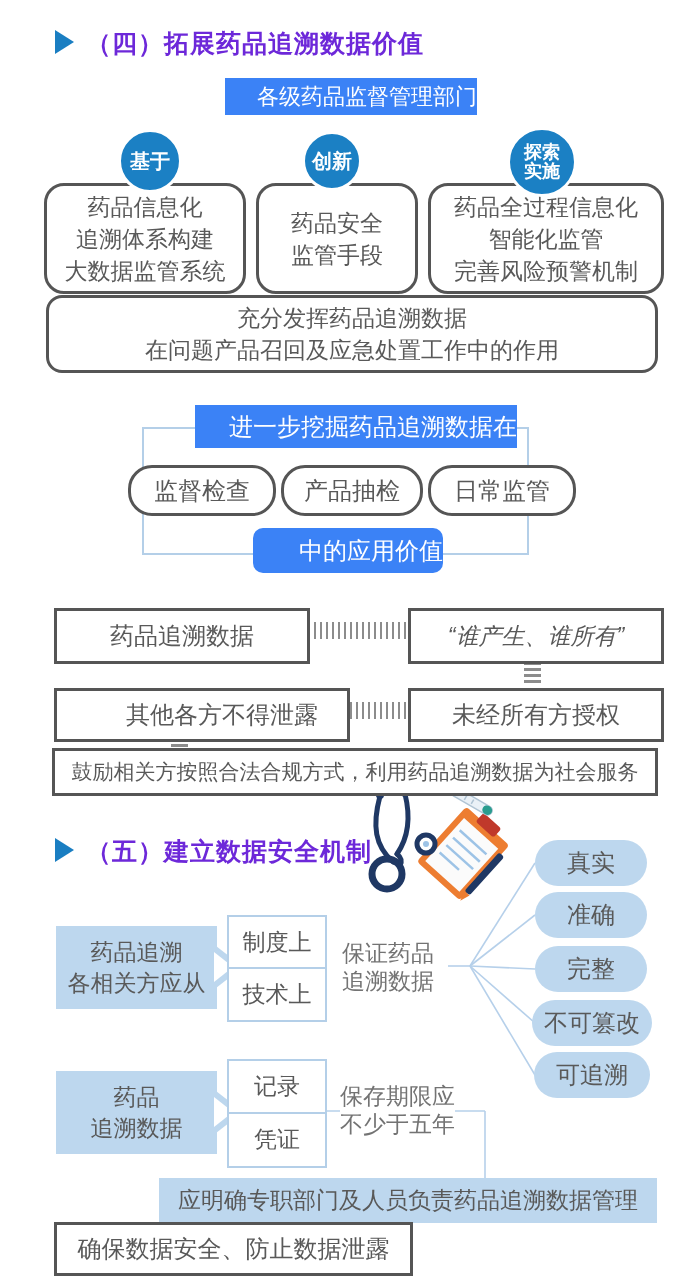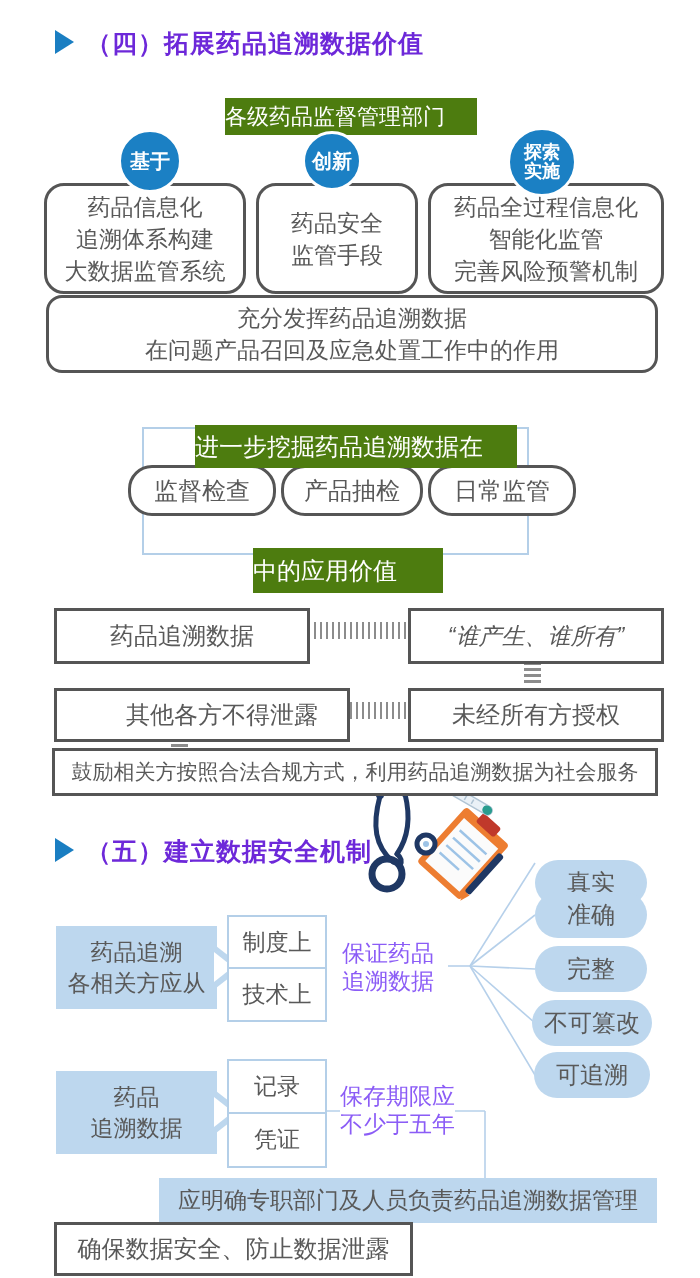--- a/index.html
+++ b/index.html
@@ -4,21 +4,21 @@
 <style>
   html,body{margin:0;padding:0;background:#fff;}
   #canvas{
     position:relative;width:700px;height:1278px;background:#ffffff;overflow:hidden;
     font-family:"Liberation Sans","DejaVu Sans",sans-serif;color:#595959;
   }
   .abs{position:absolute;}
   .flexc{display:flex;align-items:center;justify-content:center;}
   .col{flex-direction:column;}
   
-  .banner{background:#4d7c0f;color:#fff;font-weight:500;display:flex;align-items:center;justify-content:flex-start;z-index:3;margin-top:20px;}
+  .banner{background:#3b82f6;color:#fff;font-weight:500;display:flex;align-items:center;justify-content:flex-end;z-index:3;}
   
   .sec-title{color:#6d28d9;font-weight:bold;font-size:25px;letter-spacing:1px;}
   .tri{width:0;height:0;border-top:12px solid transparent;border-bottom:12px solid transparent;border-left:19px solid #1a7ec2;}
   
   .gbox{border:3px solid #555;background:#fff;color:#595959;display:flex;flex-direction:column;align-items:center;justify-content:center;text-align:center;z-index:2;}
   .round{border-radius:20px;}
   .pillr{border-radius:24px;}
   
   .circle{background:#1b80c4;border:3px solid #fff;border-radius:50%;color:#fff;font-weight:bold;display:flex;flex-direction:column;align-items:center;justify-content:center;line-height:1.05;z-index:4;text-align:left;}
   
@@ -26,21 +26,21 @@
   .zip-v{background:repeating-linear-gradient(180deg,#8c8c8c 0 2.5px,transparent 2.5px 6px);z-index:1;}
   
   .lblue{background:#bdd7ee;color:#595959;}
   .backdrop{border:2px solid #b4cfe8;z-index:0;}
   .mbox{border:2px solid #b4cfe8;background:#fff;z-index:2;}
   .mcell{display:flex;align-items:center;justify-content:center;font-size:23px;}
   .mdiv{height:0;border-top:2px solid #b4cfe8;}
   .arrow-out{width:0;height:0;border-top:21px solid transparent;border-bottom:21px solid transparent;border-left:27px solid #bdd7ee;z-index:2;}
   .arrow-in{width:0;height:0;border-top:15px solid transparent;border-bottom:15px solid transparent;border-left:19px solid #fff;z-index:2;}
   .fanline{z-index:0;}
-  .lbl{color:#8b5cf6;text-align:left;z-index:2;background:transparent;}
+  .lbl{color:#737373;text-align:left;z-index:2;background:transparent;}
 </style>
 </head>
 <body>
 
 <div id="canvas">
 
   <svg class="abs fanline" style="left:0;top:0" width="700" height="1278" viewBox="0 0 700 1278">
     <g stroke="#b6d0ea" stroke-width="1.6" fill="none">
       <path d="M448 966 H470"></path>
       <path d="M470 966 L535 863"></path>
@@ -97,21 +97,21 @@
   </div>
   <div class="abs gbox pillr" style="left:128px;top:465px;width:142px;height:45px;font-size:24px;text-align:right;">
     <div>监督检查</div>
   </div>
   <div class="abs gbox pillr" style="left:281px;top:465px;width:136px;height:45px;font-size:24px;">
     <div>产品抽检</div>
   </div>
   <div class="abs gbox pillr" style="left:428px;top:465px;width:142px;height:45px;font-size:24px;">
     <div>日常监管</div>
   </div>
-  <div class="abs banner" style="left:253px;top:528px;width:190px;height:45px;font-size:24px;">
+  <div class="abs banner" style="left:253px;top:528px;width:190px;height:45px;font-size:24px;border-radius:10px;">
     <span>中的应用价值</span>
   </div>
 
   <div class="abs gbox" style="left:54px;top:608px;width:250px;height:50px;font-size:24px;">
     <div>药品追溯数据</div>
   </div>
   <div class="abs zip-h" style="left:308px;top:622px;width:98px;height:17px;"></div>
   <div class="abs gbox" style="left:408px;top:608px;width:250px;height:50px;font-size:23px;font-style:italic;">
     <div>“谁产生、谁所有”</div>
   </div>
@@ -179,21 +179,21 @@
     <div class="mcell" style="height:50px;">
       <span>技术上</span>
     </div>
   </div>
 
   <div class="abs lbl" style="left:342px;top:939px;font-size:23px;line-height:28px;">
     <div>保证药品</div>
     <div>追溯数据</div>
   </div>
 
-  <div class="abs lblue flexc" style="left:535px;top:860px;width:112px;height:46px;border-radius:23px;font-size:24px;">
+  <div class="abs lblue flexc" style="left:535px;top:840px;width:112px;height:46px;border-radius:23px;font-size:24px;">
     <span>真实</span>
   </div>
   <div class="abs lblue flexc" style="left:535px;top:892px;width:112px;height:46px;border-radius:23px;font-size:24px;">
     <span>准确</span>
   </div>
   <div class="abs lblue flexc" style="left:535px;top:946px;width:112px;height:46px;border-radius:23px;font-size:24px;">
     <span>完整</span>
   </div>
   <div class="abs lblue flexc" style="left:532px;top:1000px;width:120px;height:46px;border-radius:23px;font-size:24px;">
     <span>不可篡改</span>

